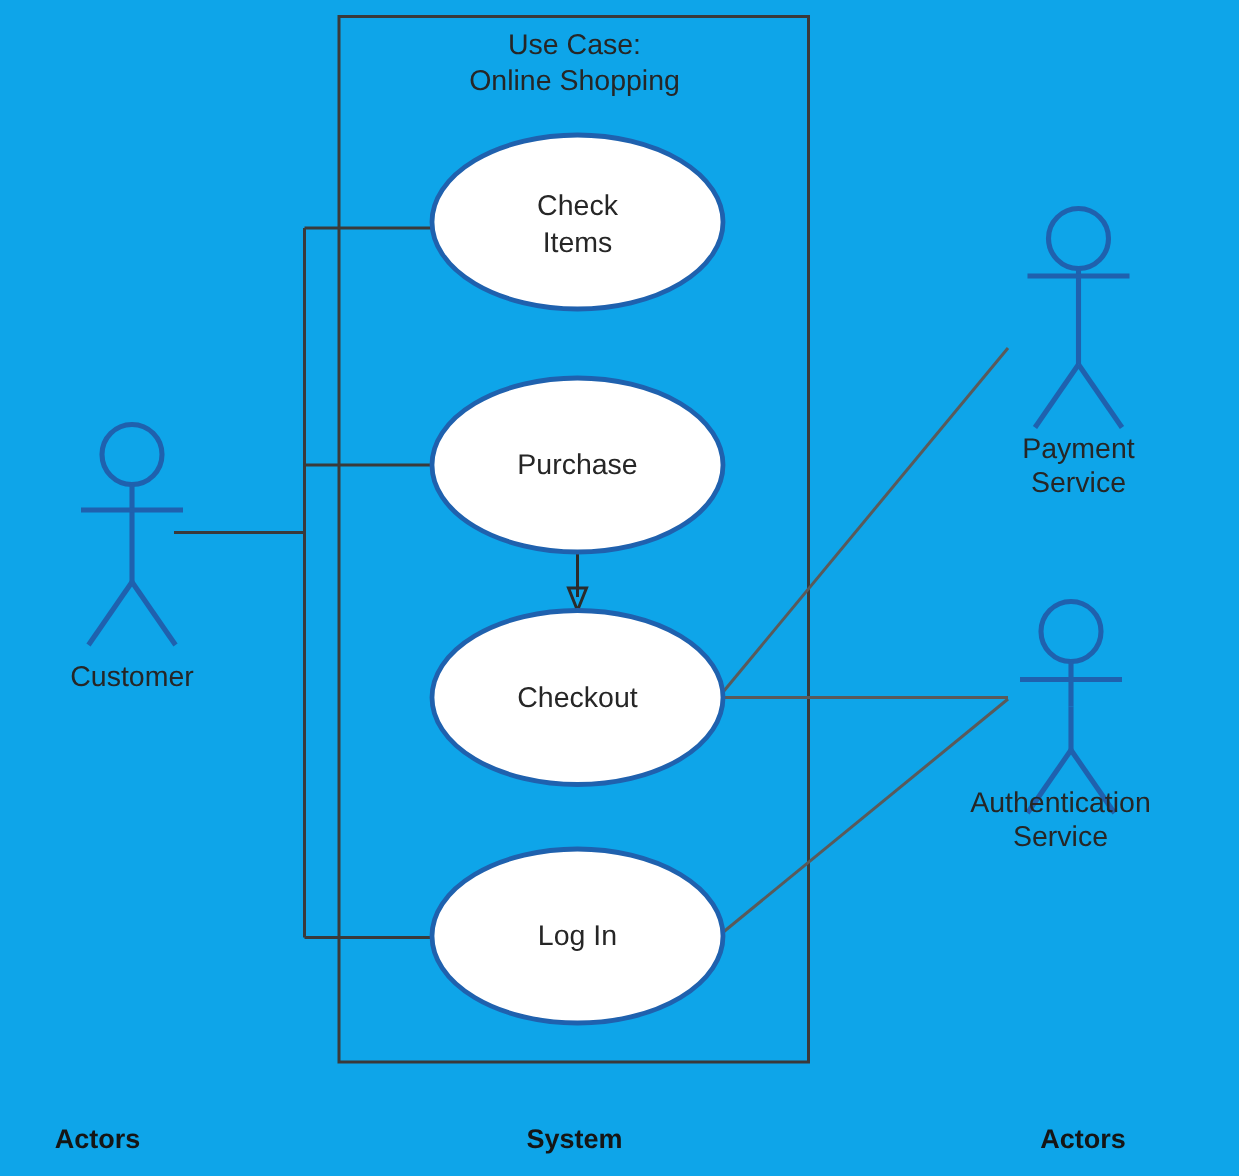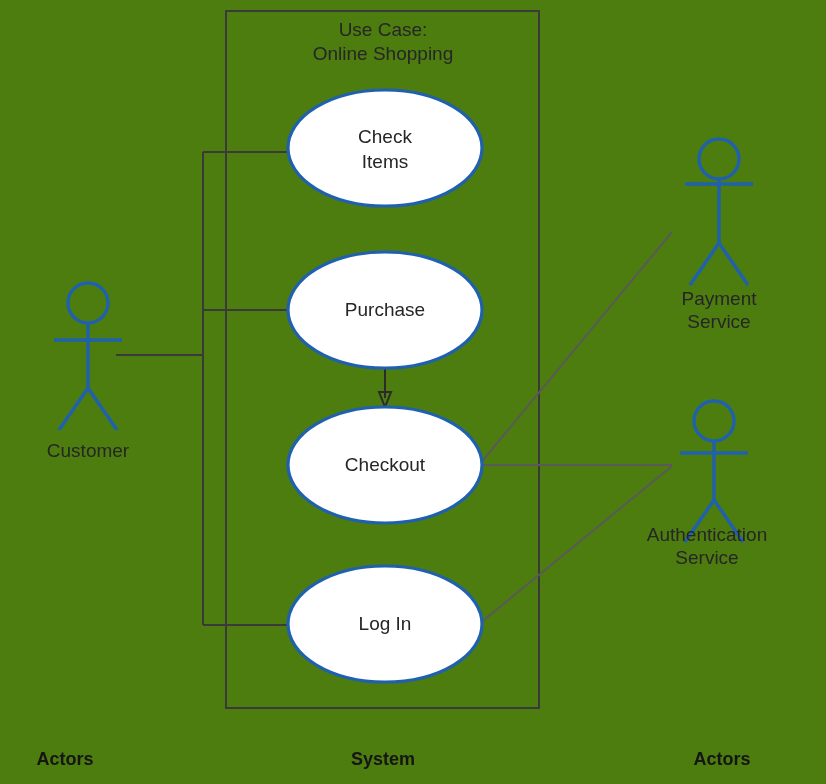--- a/index.html
+++ b/index.html
@@ -11,21 +11,21 @@
   body {
     font-family: "Liberation Sans", sans-serif;
     width: 826px;
     height: 784px;
     overflow: hidden;
   }
   #diagram-root {
     position: relative;
     width: 826px;
     height: 784px;
-    background: #4d7c0f;
+    background: #0ea5e9;
   }
   svg#diagram-canvas {
     position: absolute;
     top: 0;
     left: 0;
     width: 826px;
     height: 784px;
   }
   .uc-label {
     font-family: "Liberation Sans", sans-serif;

